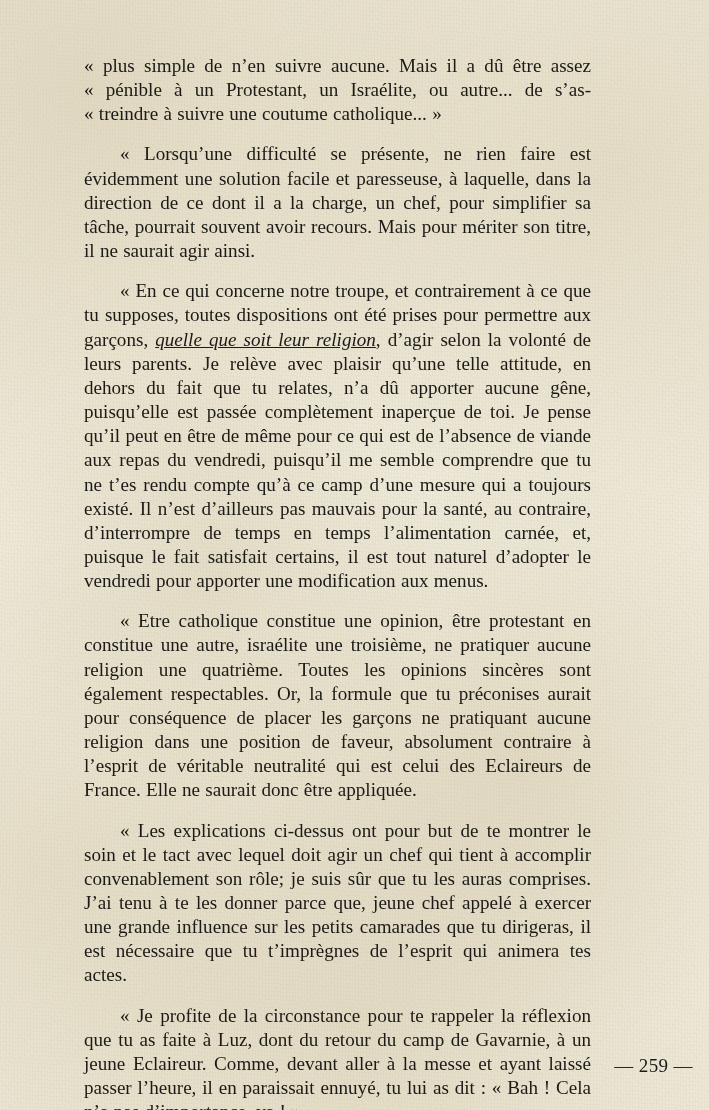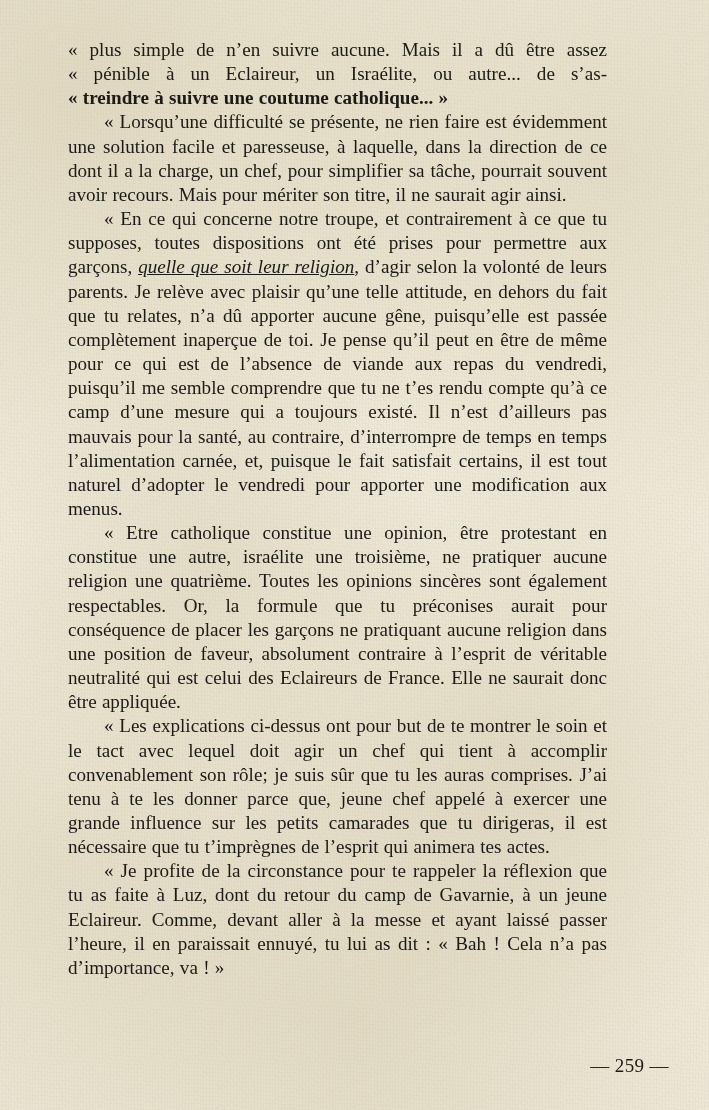--- a/index.html
+++ b/index.html
@@ -51,21 +51,21 @@
   }
 
   .text-block {
     position: absolute;
     left: 68px;
     top: 38px;
     width: 539px;
   }
 
   p.para {
-    margin: 0;
+    margin: 16px;
     padding: 0;
     font-size: 19.1px;
     line-height: 24.15px;
     text-align: justify;
     text-align-last: left;
     text-indent: 36px;
     word-spacing: 0.5px;
     -webkit-font-smoothing: antialiased;
   }
   
@@ -76,52 +76,51 @@
     display: block;
   }
   .quoted-lines .qline {
     display: block;
     text-align: justify;
     text-align-last: justify;
     white-space: nowrap;
   }
   .quoted-lines .qline.last {
     text-align-last: left;
-    font-weight: bold;
   }
 
   em.emphasis {
     font-style: italic;
     text-decoration: underline;
   }
 
   #page-number {
     position: absolute;
-    right: 40px;
+    right: 16px;
     bottom: 32px;
     font-size: 19px;
     line-height: 24px;
     letter-spacing: 0.4px;
     white-space: nowrap;
   }
 </style>
 </head>
 <body style="background-color: rgb(239, 234, 218); color: rgb(27, 26, 22);">
 
 <div id="paper-texture"></div>
 <div id="paper-vignette"></div>
 
 <div id="page">
 
   <div class="text-block">
 
     <p class="para no-indent">
       <span class="quoted-lines">
         <span class="qline">« plus simple de n’en suivre aucune. Mais il a dû être assez</span>
-        <span class="qline">« pénible à un Eclaireur, un Israélite, ou autre... de s’as-</span>
+        <span class="qline">« pénible à un Protestant, un Israélite, ou autre... de s’as-</span>
         <span class="qline last">« treindre à suivre une coutume catholique... »</span>
       </span>
     </p>
 
     <p class="para">« Lorsqu’une difficulté se présente, ne rien faire est évidemment une solution facile et paresseuse, à laquelle, dans la direction de ce dont il a la charge, un chef, pour simplifier sa tâche, pourrait souvent avoir recours. Mais pour mériter son titre, il ne saurait agir ainsi.</p>
 
     <p class="para"><span>« En ce qui concerne notre troupe, et contrairement à ce que tu supposes, toutes dispositions ont été prises pour permettre aux garçons, </span><em class="emphasis">quelle que soit leur religion</em><span>, d’agir selon la volonté de leurs parents. Je relève avec plaisir qu’une telle attitude, en dehors du fait que tu relates, n’a dû apporter aucune gêne, puisqu’elle est passée complètement inaperçue de toi. Je pense qu’il peut en être de même pour ce qui est de l’absence de viande aux repas du vendredi, puisqu’il me semble comprendre que tu ne t’es rendu compte qu’à ce camp d’une mesure qui a toujours existé. Il n’est d’ailleurs pas mauvais pour la santé, au contraire, d’interrompre de temps en temps l’alimentation carnée, et, puisque le fait satisfait certains, il est tout naturel d’adopter le vendredi pour apporter une modification aux menus.</span></p>
 
     <p class="para">« Etre catholique constitue une opinion, être protestant en constitue une autre, israélite une troisième, ne pratiquer aucune religion une quatrième. Toutes les opinions sincères sont également respectables. Or, la formule que tu préconises aurait pour conséquence de placer les garçons ne pratiquant aucune religion dans une position de faveur, absolument contraire à l’esprit de véritable neutralité qui est celui des Eclaireurs de France. Elle ne saurait donc être appliquée.</p>
 

